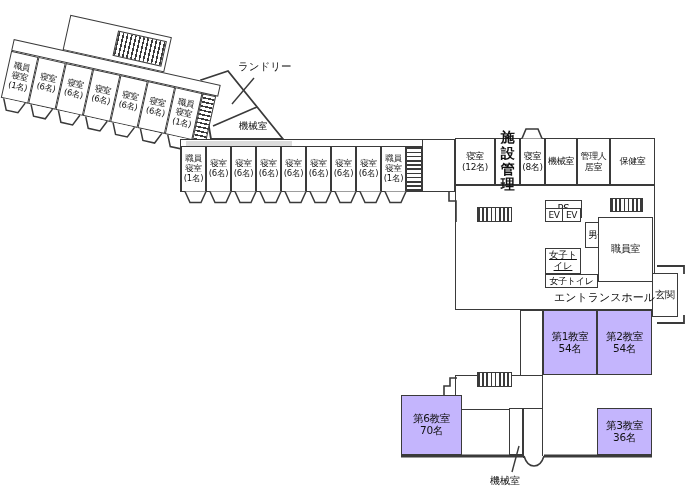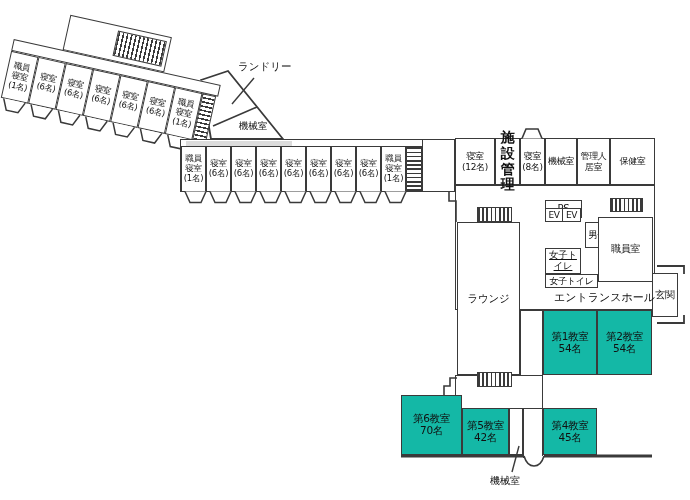--- a/index.html
+++ b/index.html
@@ -1,21 +1,21 @@
 <!DOCTYPE html>
 <html><head>
 <meta charset="utf-8">
 <style>
   html,body{margin:0;padding:0;background:#fff;}
   .stage{position:relative;width:690px;height:500px;background:#fff;overflow:hidden;
          font-family:"DejaVu Sans",sans-serif;color:#111;}
   .rm{position:absolute;background:#fff;border:1.6px solid #3a3a3a;box-sizing:border-box;
       display:flex;align-items:center;justify-content:center;text-align:center;
       white-space:pre-line;font-size:8.5px;line-height:1.14;letter-spacing:-0.3px;}
-  .gray{background:#14b8a6;}
+  .gray{background:#c4b5fd;}
   .hv{background:repeating-linear-gradient(90deg,#3a3a3a 0 1.6px,#fff 1.6px 4.2px);}
   .hh{background:repeating-linear-gradient(0deg,#3a3a3a 0 1.6px,#fff 1.6px 4.2px);}
   .lbl{position:absolute;font-size:10.5px;white-space:nowrap;color:#111;}
   .svgl{position:absolute;left:0;top:0;width:690px;height:500px;}
   .wing{position:absolute;left:22px;top:2px;width:246px;height:120px;
         transform:rotate(12.5deg);transform-origin:0 0;}
   .wing .rm{letter-spacing:-0.4px;}
 </style>
 </head>
 <body>
@@ -96,34 +96,31 @@
 
   <div class="rm" style="left:545px;top:200px;width:37px;height:18px;font-size:10px;">PS</div>
   <div class="rm" style="left:545px;top:208px;width:18px;height:14px;font-size:9px;">EV</div>
   <div class="rm" style="left:562px;top:208px;width:19px;height:14px;font-size:9px;">EV</div>
   <div class="rm" style="left:545px;top:222px;width:53px;height:26px;font-size:9.5px;margin-left:40px;">男子トイレ</div>
   <div class="rm" style="left:545px;top:248px;width:36px;height:26px;font-size:9.5px;text-decoration:underline;">女子トイレ</div>
   <div class="rm" style="left:545px;top:274px;width:53px;height:14px;font-size:9px;line-height:1;">女子トイレ</div>
   <div class="rm" style="left:598px;top:217px;width:55px;height:65px;font-size:10px;font-family:Liberation Mono, monospace;">職員室</div>
   <div class="rm hv" style="left:610px;top:198px;width:33px;height:14px;"></div>
 
-  <div class="rm" style="left:457px;top:222px;width:63px;height:153px;font-size:10.5px;">ラウンジ</div>
   <div class="rm hv" style="left:477px;top:207px;width:35px;height:15px;"></div>
   <div class="rm hv" style="left:477px;top:372px;width:35px;height:15px;"></div>
 
   <div class="rm gray" style="left:543px;top:310px;width:54px;height:65px;font-size:10.5px;">第1教室
 54名</div>
   <div class="rm gray" style="left:597px;top:310px;width:55px;height:65px;font-size:10.5px;">第2教室
 54名</div>
-  <div class="rm gray" style="left:543px;top:408px;width:54px;height:47px;font-size:10.5px;">第4教室
-45名</div>
+  <div class="rm gray" style="left:597px;top:408px;width:55px;height:47px;font-size:10.5px;">第3教室
+36名</div>
   <div class="rm gray" style="left:401px;top:395px;width:61px;height:60px;font-size:10.5px;">第6教室
 70名</div>
-  <div class="rm gray" style="left:462px;top:408px;width:47px;height:47px;font-size:10.5px;">第5教室
-42名</div>
   <div class="rm" style="left:509px;top:408px;width:14px;height:47px;"></div>
 
   <div class="rm" style="left:652px;top:273px;width:26px;height:44px;font-size:10px;">玄関</div>
 
   <div class="lbl" style="left:515px;top:290px;width:140px;text-align:right;font-size:11px;">エントランスホール</div>
   <div class="lbl" style="left:238px;top:60px;text-align:right;">ランドリー</div>
   <div class="lbl" style="left:226px;top:120px;width:54px;text-align:center;font-size:9.5px;">機械室</div>
   <div class="lbl" style="left:490px;top:474px;font-size:10px;">機械室</div>
 
   <svg class="svgl">

